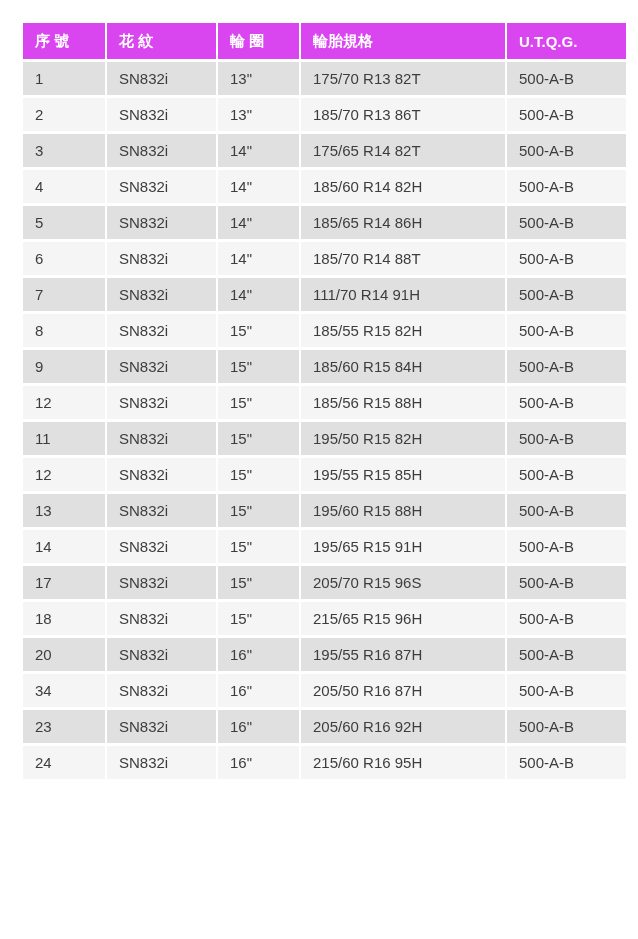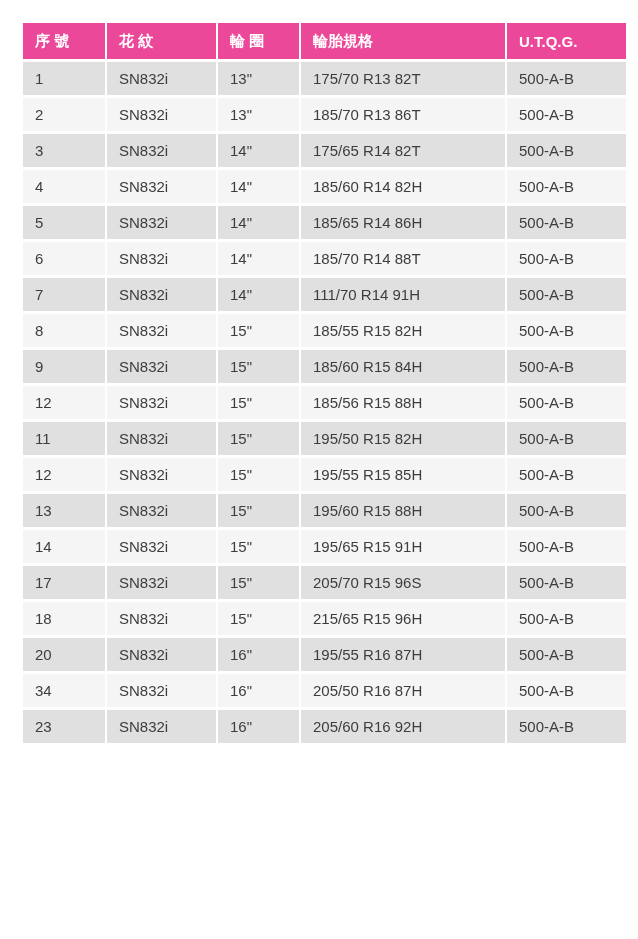--- a/index.html
+++ b/index.html
@@ -22,21 +22,21 @@
     border-spacing: 2px 3px;
     width: 597px;
     table-layout: fixed;
   }
   col.c-no   { width: 82px; }
   col.c-pat  { width: 109px; }
   col.c-rim  { width: 81px; }
   col.c-spec { width: 204px; }
   col.c-utqg { width: 119px; }
   th {
-    background: #ec4899;
+    background: #d946ef;
     color: #ffffff;
     font-size: 15px;
     font-weight: bold;
     text-align: left;
     height: 36px;
     padding: 0 0 0 12px;
     vertical-align: middle;
     white-space: nowrap;
   }
   td {
@@ -199,15 +199,22 @@
         <td>205/50 R16 87H</td>
         <td>500-A-B</td>
       </tr>
         <tr class="">
         <td>23</td>
         <td>SN832i</td>
         <td>16"</td>
         <td>205/60 R16 92H</td>
         <td>500-A-B</td>
       </tr>
+        <tr class="">
+        <td>24</td>
+        <td>SN832i</td>
+        <td>16"</td>
+        <td>215/60 R16 95H</td>
+        <td>500-A-B</td>
+      </tr>
       </tbody>
   </table>
 </div>
 
 </body></html>

